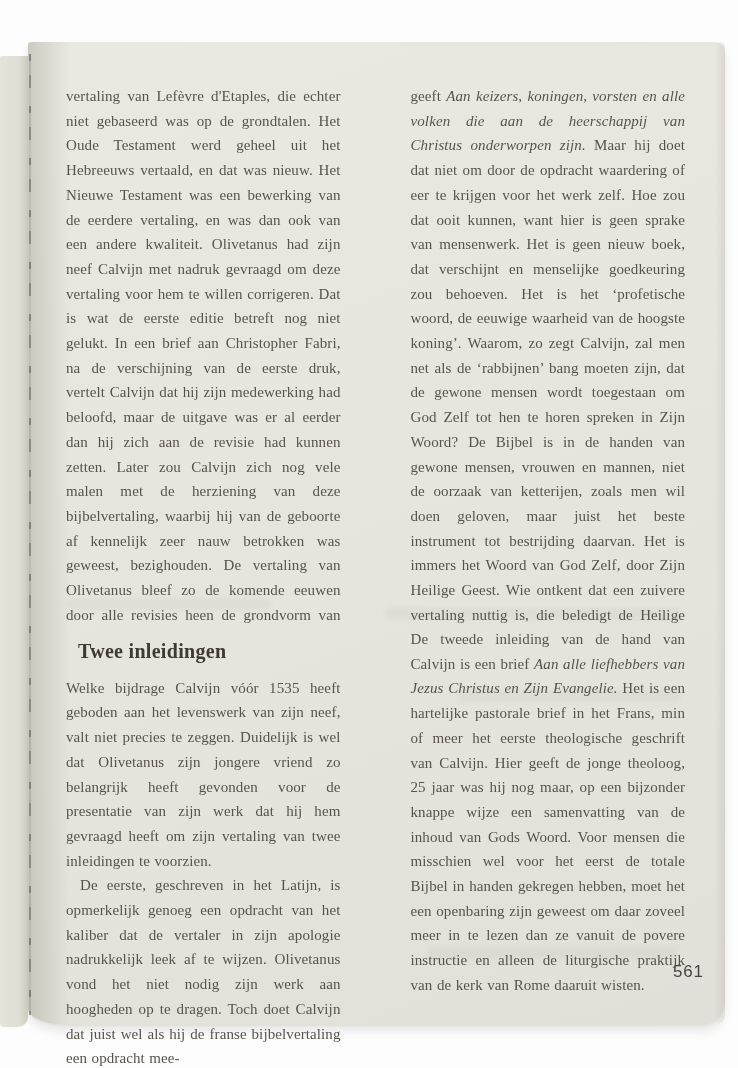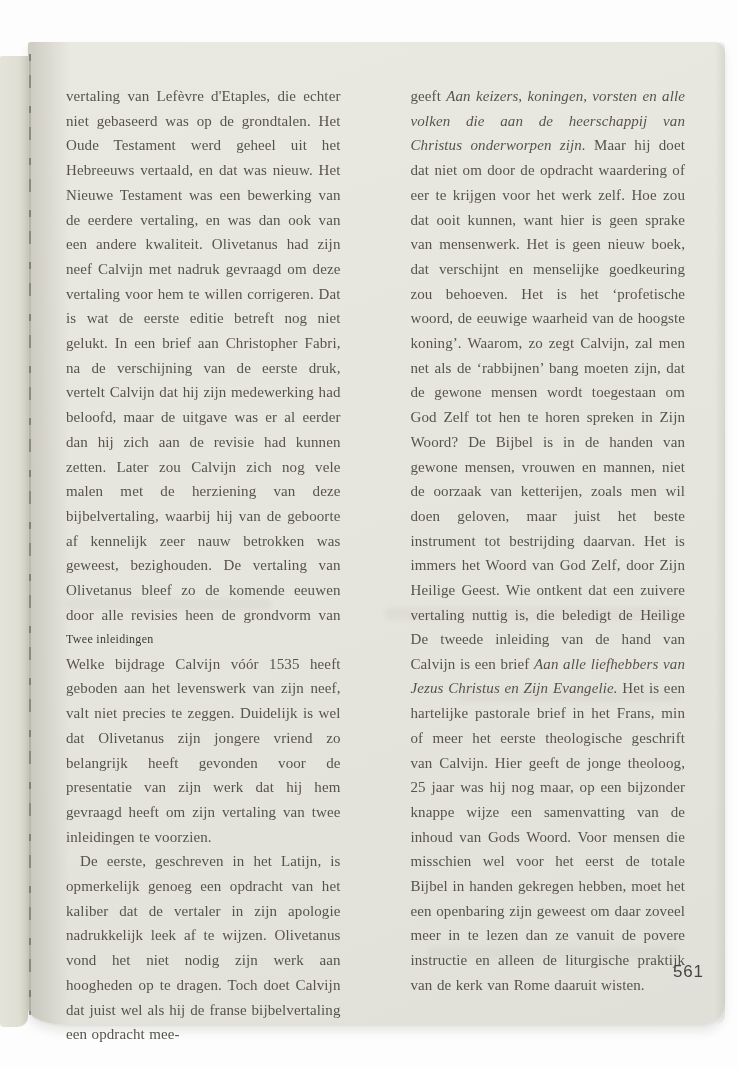--- a/index.html
+++ b/index.html
@@ -77,22 +77,22 @@
     font-size: 15px;
     line-height: 24.7px;
     text-align: justify;
     letter-spacing: 0.1px;
     word-spacing: 0.6px;
   }
   .para em { font-style: italic; }
   .indent { text-indent: 14px; }
   .block-top { height: 543px; overflow: hidden; }
   .heading {
-    margin: 0; padding: 0;
-    font-size: 12px; font-weight: normal;
+    margin: 12px; padding: 0;
+    font-size: 20px; font-weight: bold;
     line-height: 24.7px;
     color: #3e3a33;
     letter-spacing: 0.3px;
   }
 
   .page-number {
     position: absolute; left: 645px; top: 920px;
     font-family: "Liberation Sans", sans-serif;
     font-size: 17px; color: #454545; letter-spacing: 0.8px;
   }

